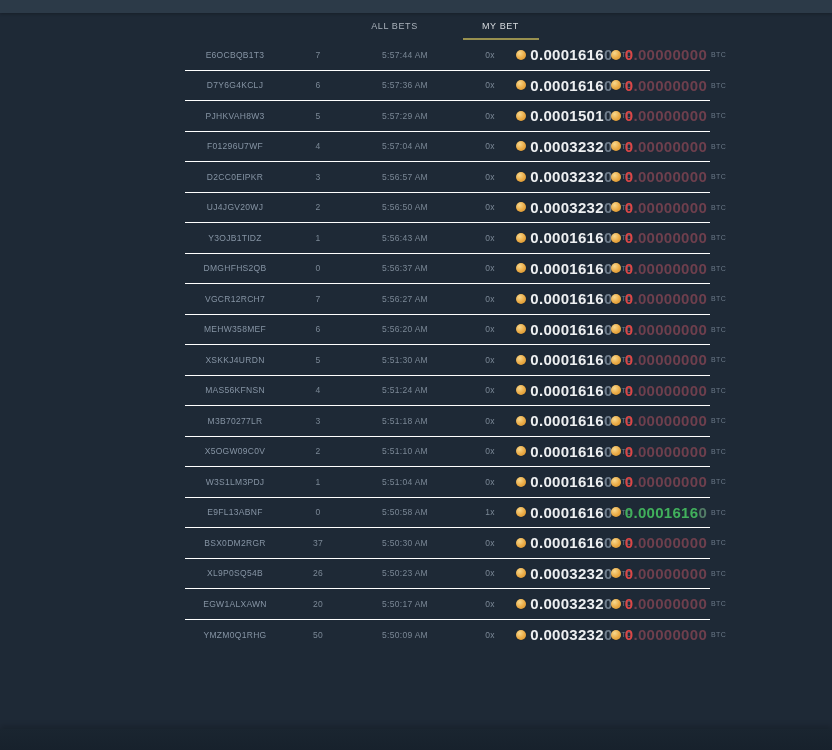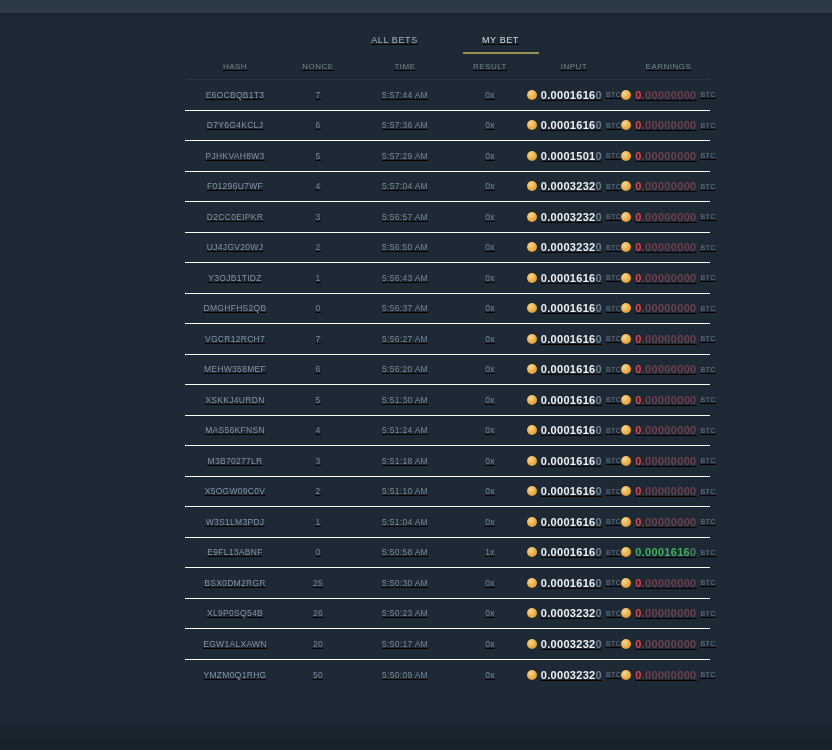--- a/index.html
+++ b/index.html
@@ -13,21 +13,21 @@
   .topbar {
     position:absolute; top:0; left:0; width:832px; height:13px;
     background:#2c3a48;
     box-shadow:0 1px 3px rgba(0,0,0,.25);
   }
   .footer {
     position:absolute; bottom:0; left:0; width:832px; height:21px;
     background:linear-gradient(to bottom,#1a2530,#17212c);
     box-shadow:0 -3px 6px rgba(0,0,0,.18);
   }
-  .panel { position:absolute; left:185px; top:30px; width:525px;text-decoration:underline; }
+  .panel { position:absolute; left:185px; top:16px; width:525px; }
 
   
   .tabs { display:flex; justify-content:center; gap:28px; height:24px; }
   .tab {
     width:78px; text-align:center; font-size:9px; letter-spacing:.6px;
     color:#aab2bb; padding-top:5px; position:relative; cursor:pointer;
   }
   .tab.active { color:#d6dade; }
   .tab.active::after {
     content:""; position:absolute; left:1px; right:1px; bottom:0;
@@ -50,49 +50,41 @@
   .td { text-align:center; font-size:8.5px; letter-spacing:.3px; }
   .td.hash  { color:#8694a4; }
   .td.plain { color:#7b8896; }
 
   .money { display:flex; justify-content:center; align-items:center; gap:4px; }
   .coin {
     width:10px; height:10px; border-radius:50%; flex:none;
     background:radial-gradient(circle at 36% 32%, #f8d88d, #eaa943 55%, #cf8e2d 100%);
     box-shadow:0 0 1px rgba(0,0,0,.5);
   }
-  .amt { font-size:11px; font-weight:bold; white-space:nowrap; }
+  .amt { font-size:15px; font-weight:bold; white-space:nowrap; }
   .amt .main { color:#edeff1; }
   .amt .dim  { color:#6f7d8c; }
   .amt.lose .main { color:#dd4747; }
   .amt.lose .dim  { color:#6e3f4d; }
   .amt.win  .main { color:#41b05c; }
   .amt.win  .dim  { color:#527c66; }
   .btc { font-size:7px; color:#6b7988; letter-spacing:.4px; }
 </style>
 </head>
 <body>
 
 <div class="topbar"></div>
 
 <div class="panel">
 
   <div class="tabs">
     <div class="tab">ALL BETS</div>
     <div class="tab active">MY BET</div>
   </div>
 
-  <div class="thead">
-    <div class="th">HASH</div>
-    <div class="th">NONCE</div>
-    <div class="th">TIME</div>
-    <div class="th">RESULT</div>
-    <div class="th">INPUT</div>
-    <div class="th">EARNINGS</div>
-  </div>
 
   <div id="tbody">
       <div class="row">
     <div class="td hash">E6OCBQB1T3</div>
     <div class="td plain">7</div>
     <div class="td plain">5:57:44 AM</div>
     <div class="td plain">0x</div>
     <div class="td money">
       <span class="coin"></span>
       <span class="amt"><span class="main">0.0001616</span><span class="dim">0</span></span>
@@ -339,21 +331,21 @@
       <span class="btc">BTC</span>
     </div>
     <div class="td money">
       <span class="coin"></span>
       <span class="amt win"><span class="main">0.0001616</span><span class="dim">0</span></span>
       <span class="btc">BTC</span>
     </div>
   </div>
       <div class="row">
     <div class="td hash">BSX0DM2RGR</div>
-    <div class="td plain">25</div>
+    <div class="td plain">37</div>
     <div class="td plain">5:50:30 AM</div>
     <div class="td plain">0x</div>
     <div class="td money">
       <span class="coin"></span>
       <span class="amt"><span class="main">0.0001616</span><span class="dim">0</span></span>
       <span class="btc">BTC</span>
     </div>
     <div class="td money">
       <span class="coin"></span>
       <span class="amt lose"><span class="main">0</span><span class="dim">.00000000</span></span>

